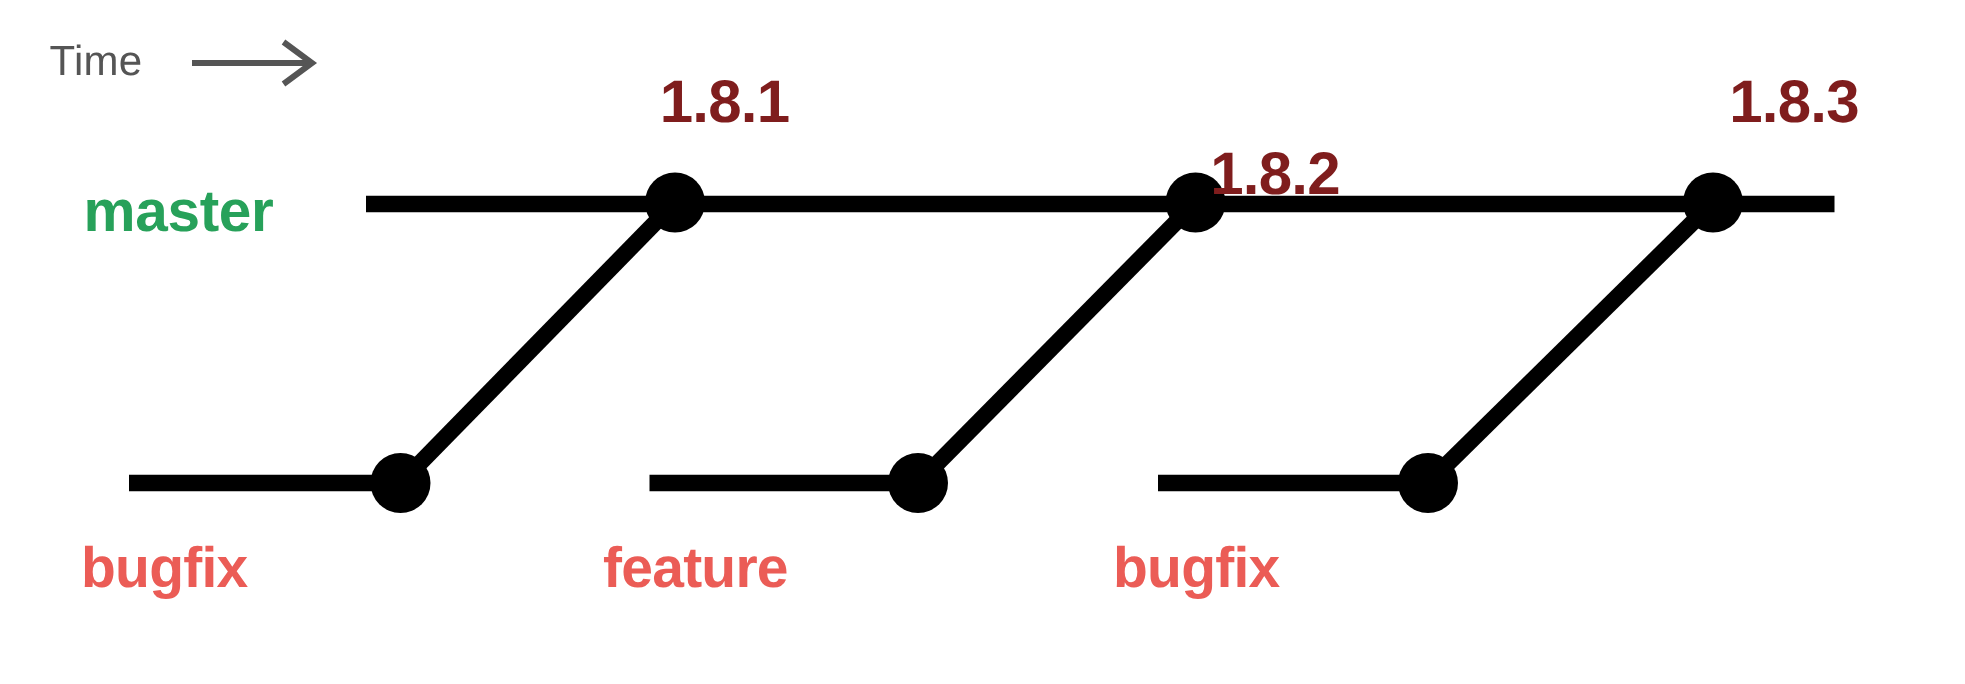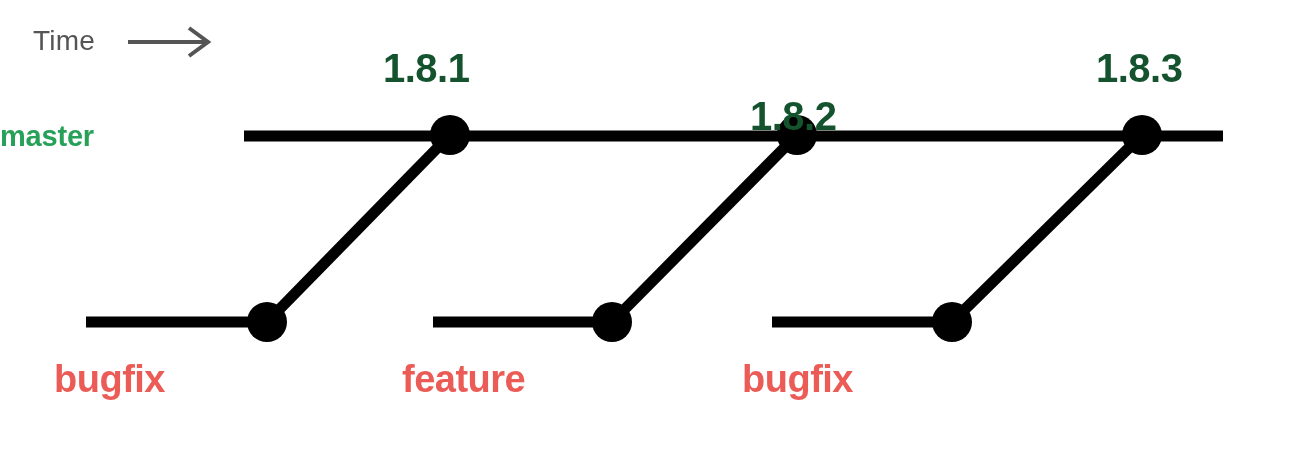--- a/index.html
+++ b/index.html
@@ -33,28 +33,29 @@
   }
   .time-label {
     font-size: 28px;
     font-weight: 400;
     color: #555555;
     letter-spacing: 0.2px;
   }
   .version-label {
     font-size: 40px;
     font-weight: 700;
-    color: #14532d;
+    color: #7f1d1d;
+    text-align: center;
     letter-spacing: -0.5px;
   }
   .master-label {
-    font-size: 29px;
+    font-size: 39px;
     font-weight: 700;
     color: #27A15A;
-    text-align: left;
+    text-align: center;
     letter-spacing: -0.2px;
   }
   .branch-label {
     font-size: 38px;
     font-weight: 700;
     color: #EB5C56;
     letter-spacing: -0.5px;
   }
 </style>
 </head>

